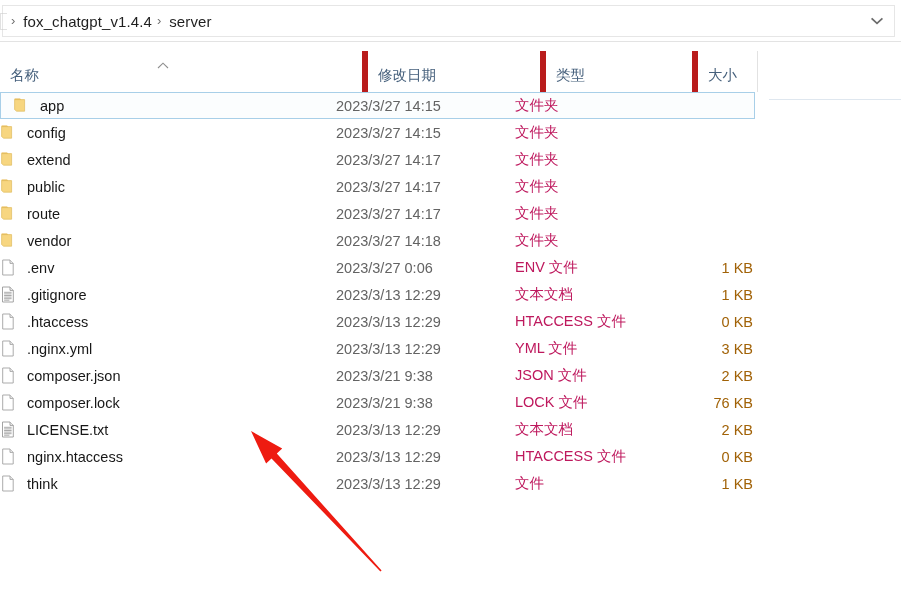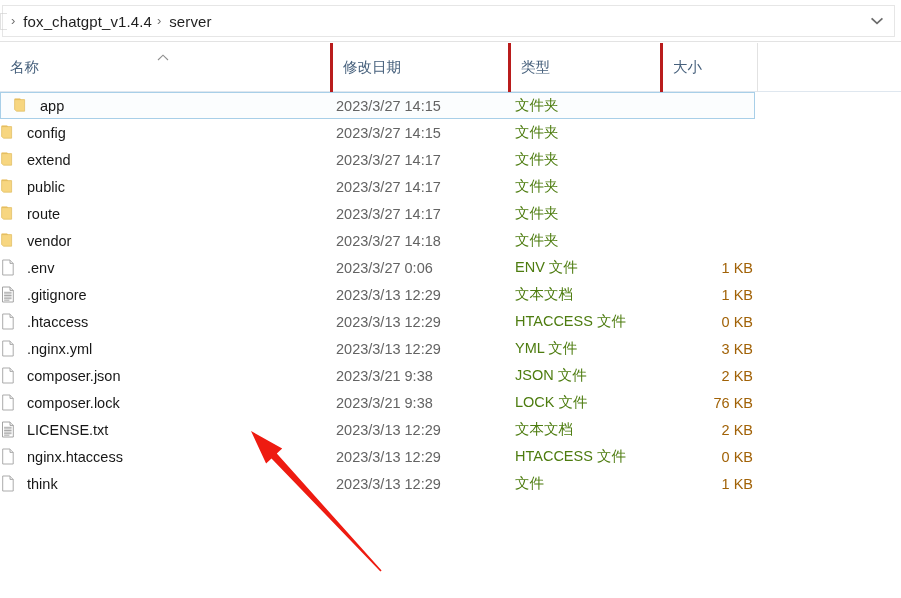--- a/index.html
+++ b/index.html
@@ -80,39 +80,39 @@
     right: 16px;
     top: 13px;
     width: 16px;
     height: 16px;
   }
 
   
   .colheader {
     position: absolute;
     left: 0;
-    top: 43px;
+    top: 51px;
     width: 901px;
     height: 49px;
     box-sizing: border-box;
     background: #ffffff;
     border-bottom: 1px solid #dfe7ef;
   }
   .col {
     position: absolute;
     top: 0;
     height: 49px;
     box-sizing: border-box;
     font-size: 14.5px;
     color: #46607c;
     display: flex;
     align-items: center;
   }
   .col .lbl { padding-left: 10px; }
-  .col.divider { border-left: 3px solid #b91c1c; }
+  .col.divider { border-left: 6px solid #b91c1c; margin-left: 32px; }
   .col-name { left: 0px;   width: 330px; }
   .col-date { left: 330px; width: 178px; }
   .col-type { left: 508px; width: 152px; }
   .col-size { left: 660px; width: 97px;  }
   .col-end  { left: 757px; width: 1px; height: 49px; border-left: 1px solid #e2e2e2; position:absolute; top:0; }
   .sort-caret {
     position: absolute;
     left: 156px;
     top: 6px;
     width: 14px;
@@ -150,21 +150,21 @@
     display: flex;
     align-items: center;
     box-sizing: border-box;
     white-space: nowrap;
     overflow: hidden;
   }
   .cell-name { left: 0px;   width: 330px; color: #171717; }
   .row.selected .cell-name { padding-left: 12px; }
   .cell-date { left: 336px; width: 172px; color: #636363; }
   .row.selected .cell-date { left: 335px; }
-  .cell-type { left: 515px; width: 145px; color: #4d7c0f; }
+  .cell-type { left: 515px; width: 145px; color: #be185d; }
   .row.selected .cell-type { left: 514px; }
   .cell-size { left: 660px; width: 95px; color: #a16207; justify-content: flex-end; padding-right: 2px; }
   .row.selected .cell-size { left: 659px; }
   .nm { margin-left: 11px; }
 
   
   .icon {
     width: 16px;
     height: 17px;
     flex: 0 0 16px;

